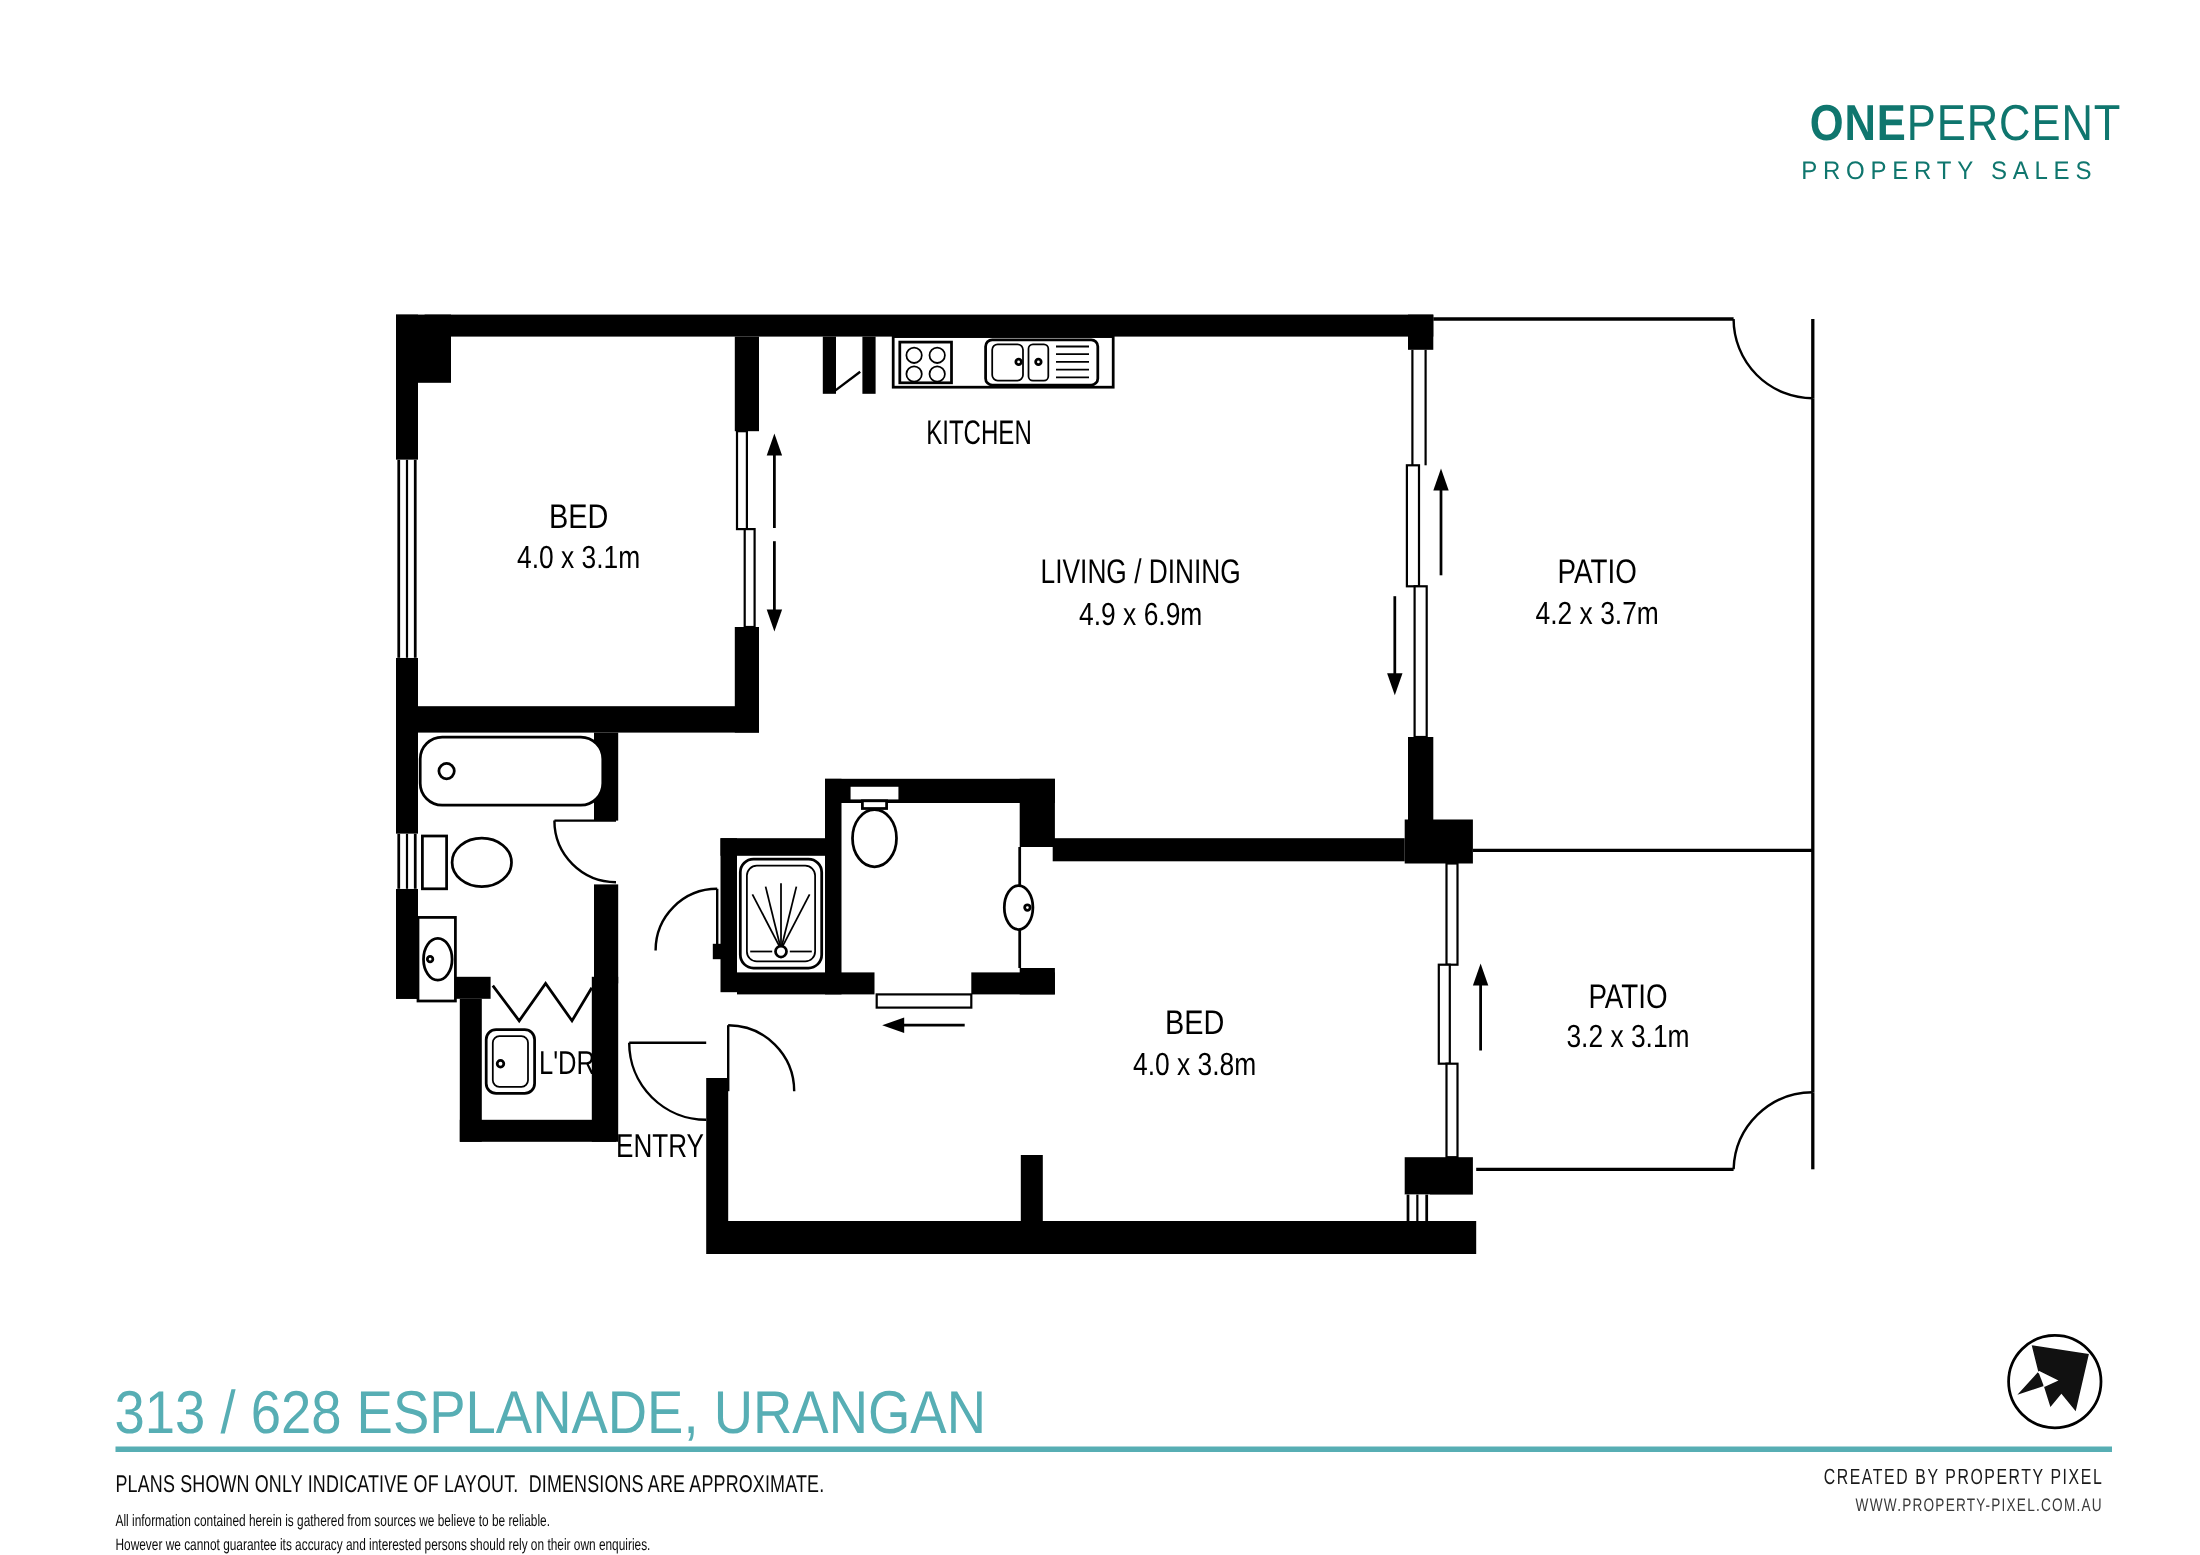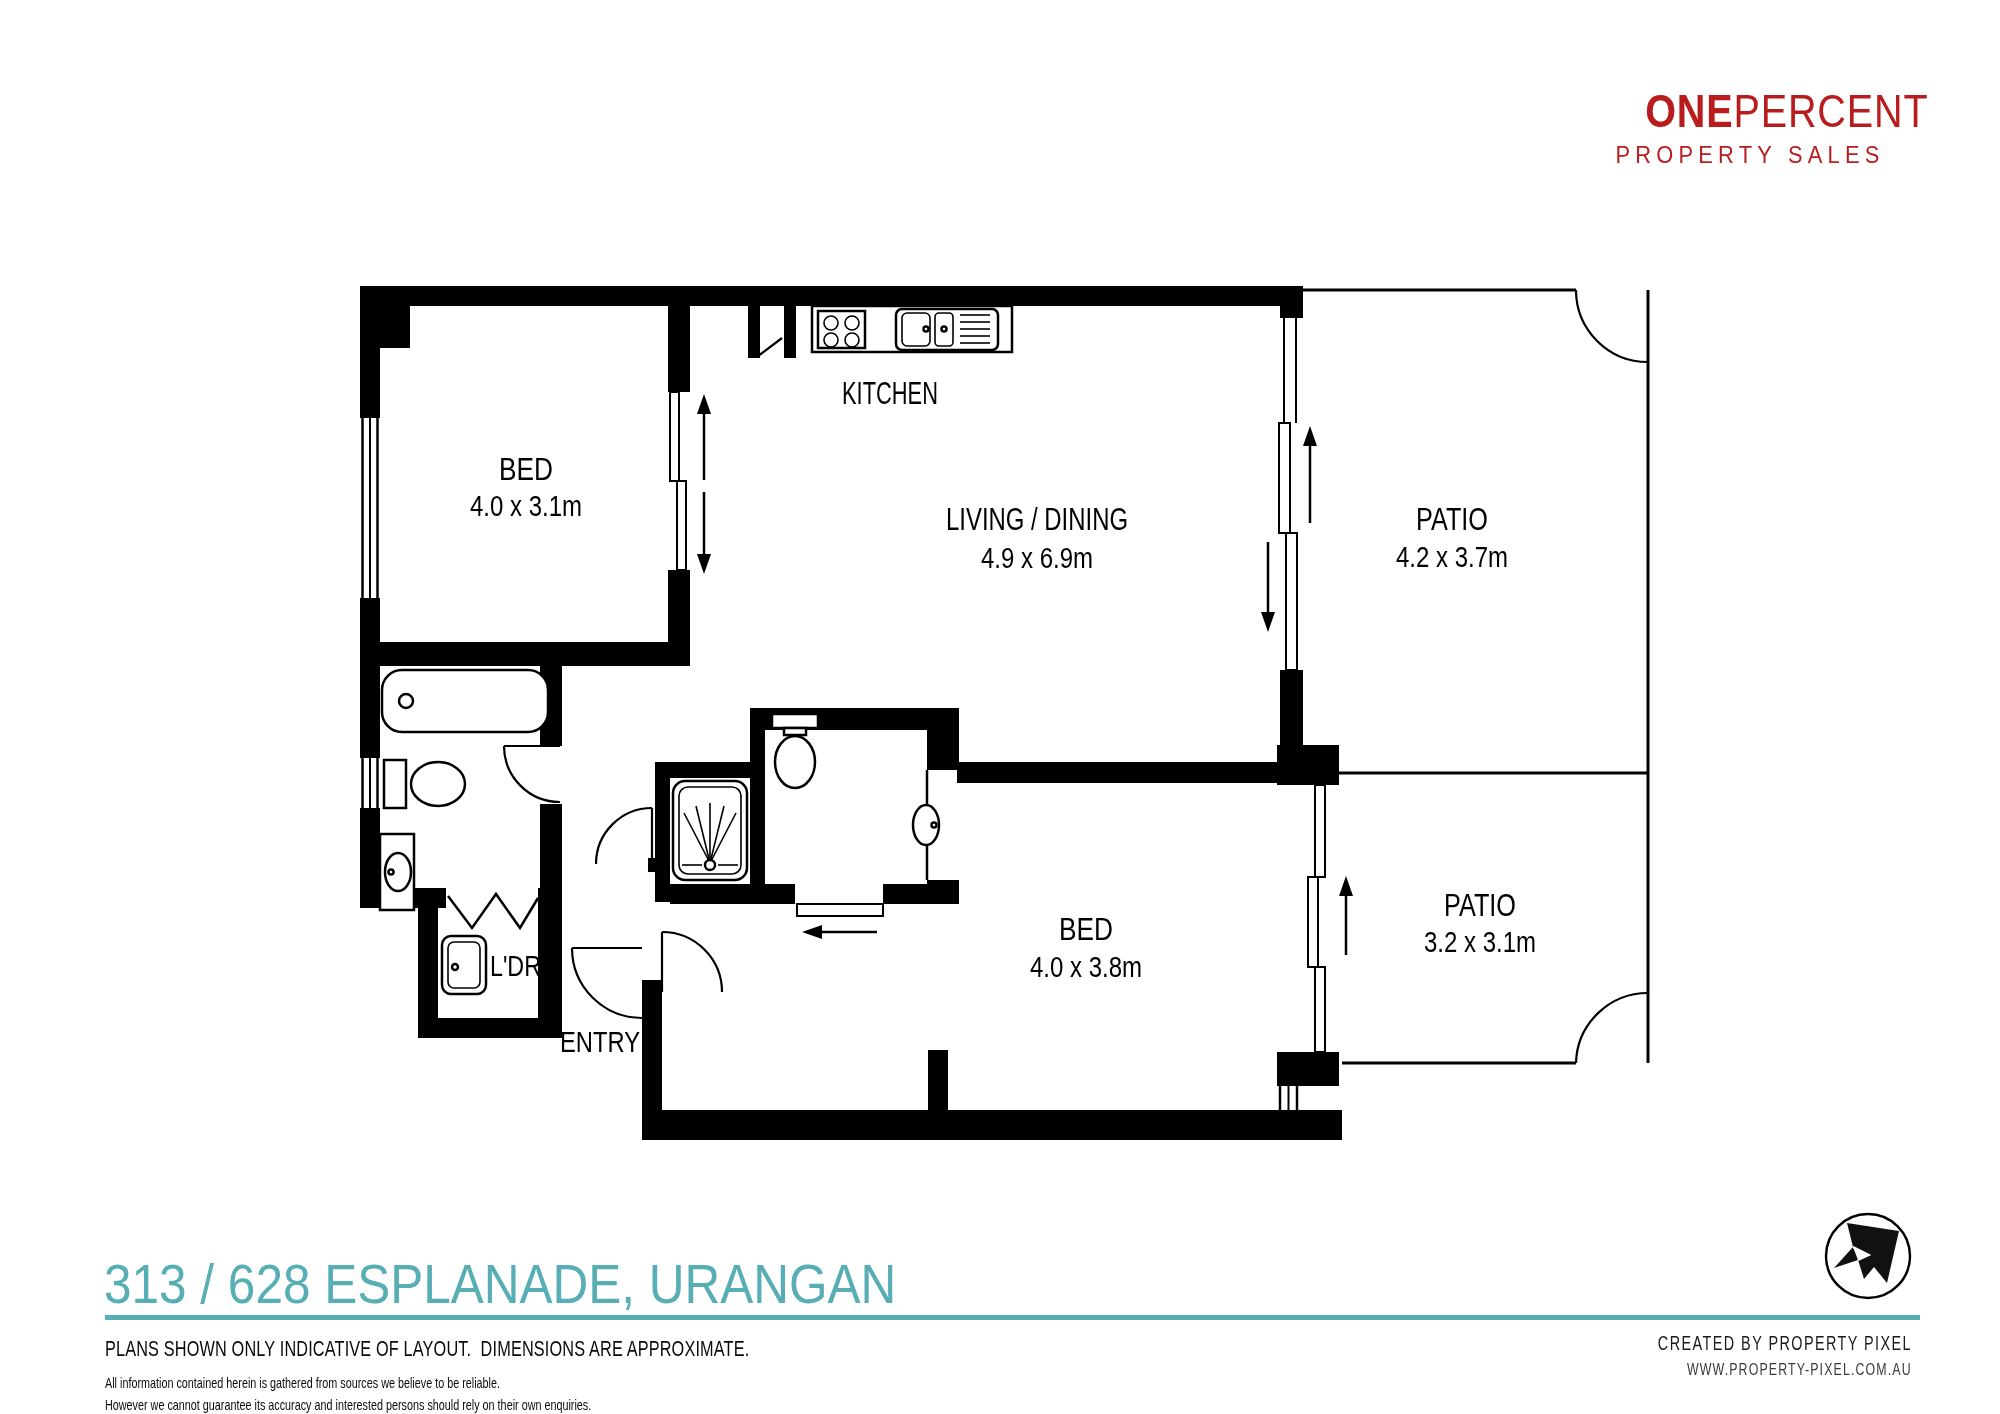--- a/index.html
+++ b/index.html
@@ -1,20 +1,20 @@
 <!DOCTYPE html>
 <html><head>
 <meta charset="utf-8">
 <style>
   html,body{margin:0;padding:0;background:#fff;}
   .canvas{position:relative;width:2000px;height:1414px;background:#ffffff;overflow:hidden;
           font-family:"Liberation Sans","DejaVu Sans",sans-serif;color:#000;}
 
   
-  .brand{position:absolute;top:84px;right:72px;text-align:left;color:#b91c1c;}
+  .brand{position:absolute;top:84px;right:72px;text-align:center;color:#0f766e;}
   .brand-name{font-size:46px;letter-spacing:1px;transform:scaleX(0.86);transform-origin:right center;white-space:nowrap;}
   .brand-name b{font-weight:bold;}
   .brand-tag{font-size:23px;letter-spacing:5.5px;margin-top:4px;transform:scaleX(0.95);transform-origin:right center;white-space:nowrap;}
 
   
   .plan{position:absolute;left:360px;top:280px;width:1300px;height:880px;}
   .plan svg{display:block;width:100%;height:100%;}
   .wall{fill:#000;stroke:none;}
   .thin{stroke:#000;stroke-width:3;fill:none;}
   .fix{stroke:#000;stroke-width:2.5;fill:#fff;}

